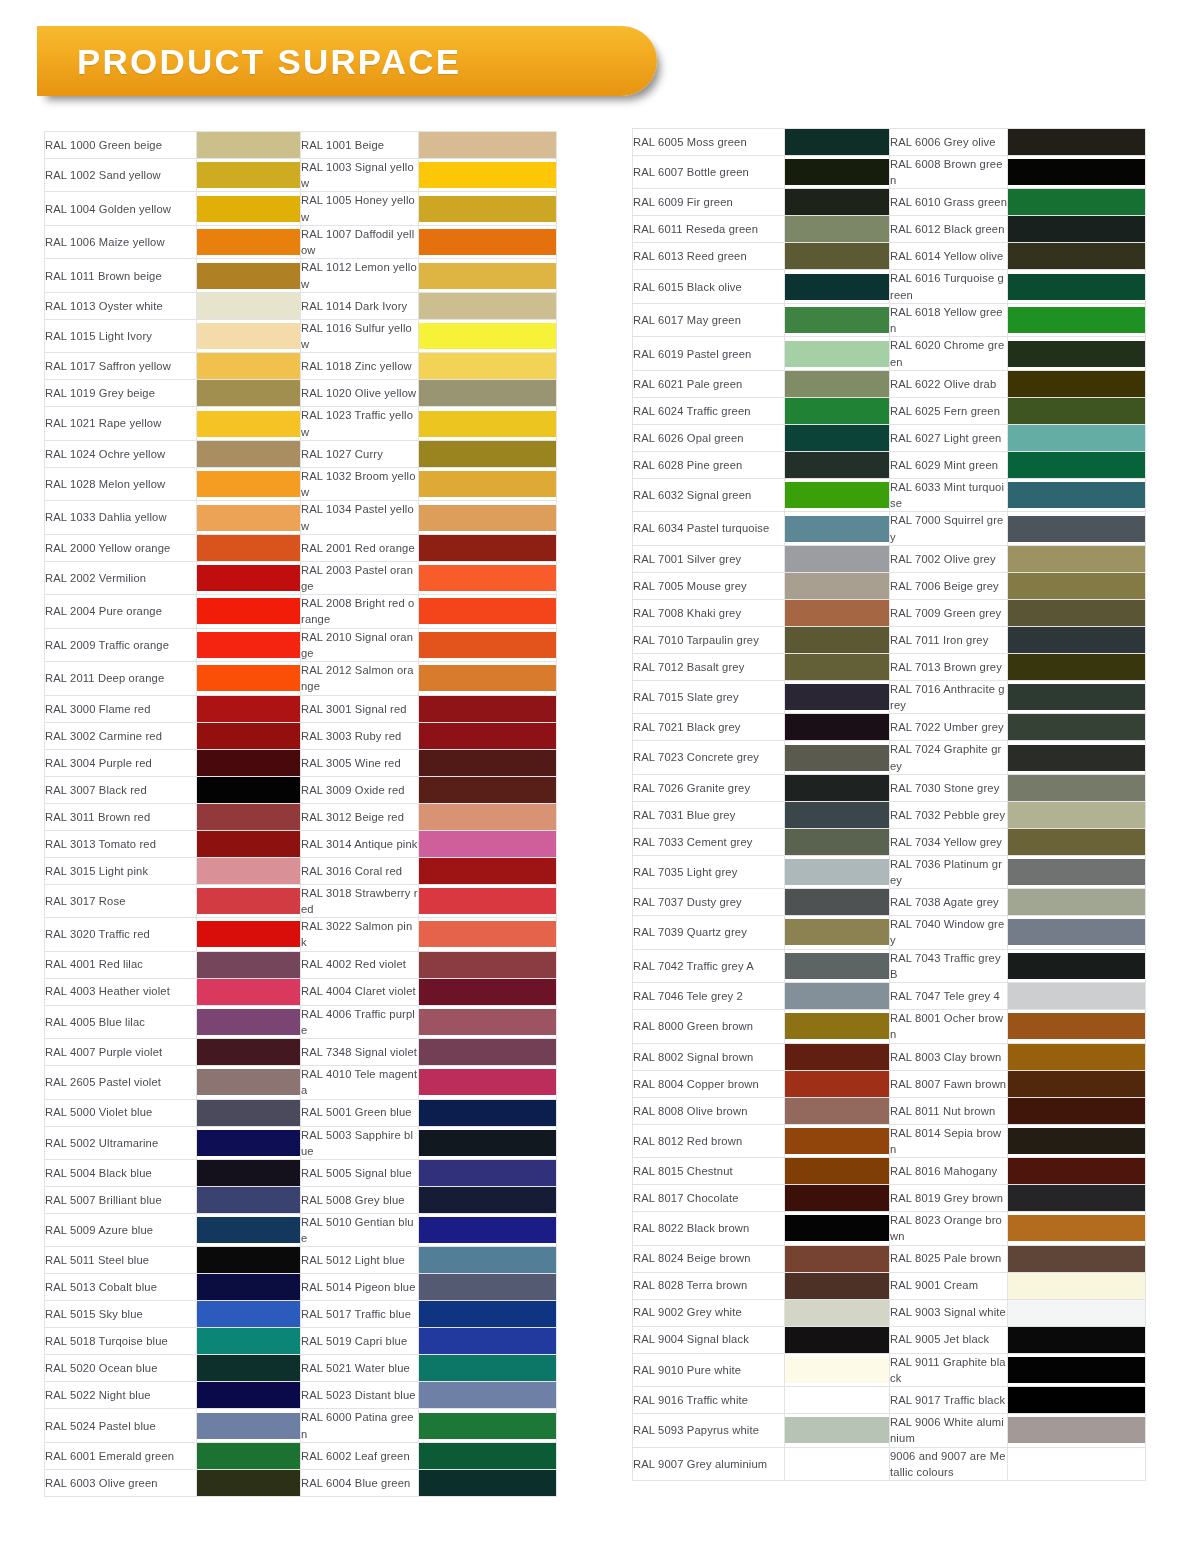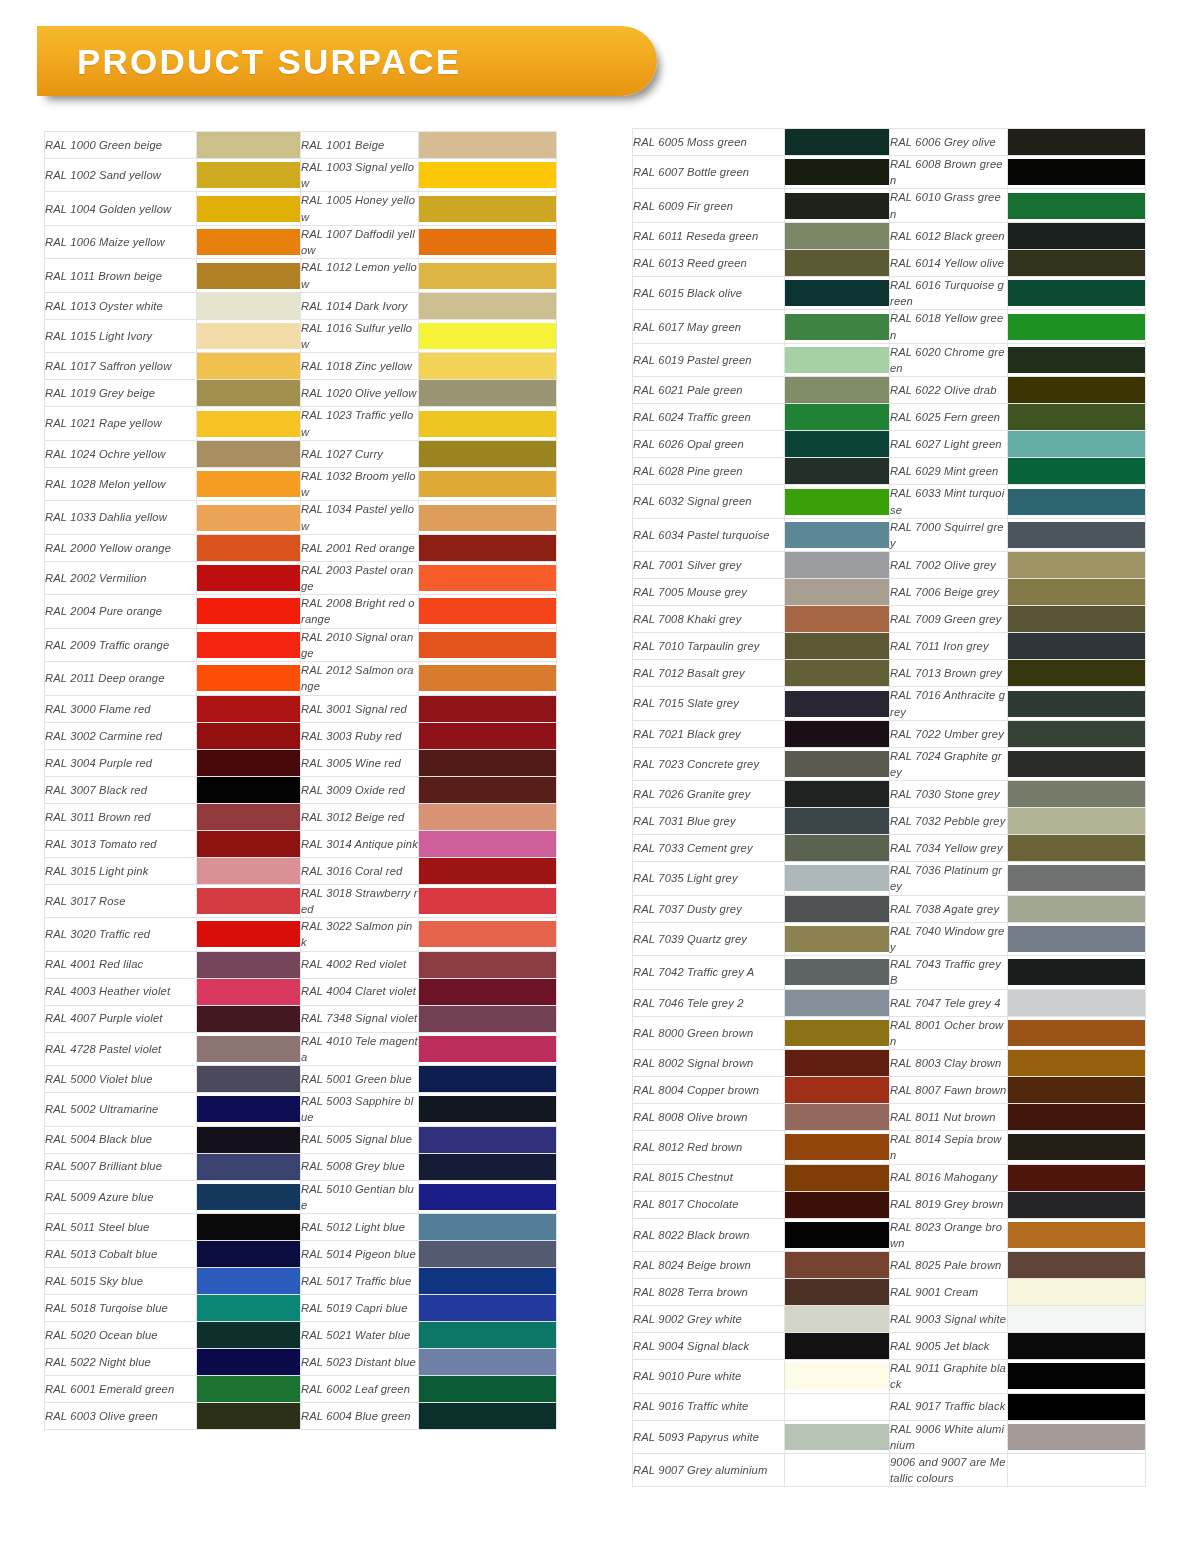--- a/index.html
+++ b/index.html
@@ -44,21 +44,20 @@
     white-space: nowrap;
     font-family: "Liberation Sans", sans-serif;
     text-shadow: 0 1px 1px rgba(120,70,0,0.25);
   }
 
   
   .chart-table {
     position: absolute;
     border-collapse: collapse;
     table-layout: fixed;
-    font-style: italic;
   }
   #table-left  { left: 44px;  top: 131px; width: 512px; }
   #table-right { left: 632px; top: 128px; width: 513px; }
 
   .chart-table td {
     border: 1px solid #e3e3e3;
     padding: 0;
     vertical-align: middle;
     background: #ffffff;
   }
@@ -394,31 +393,41 @@
         <td class="name-cell">RAL 4003 Heather violet</td>
         <td class="swatch-cell">
           <span class="swatch" style="background: rgb(217, 57, 95);"></span>
         </td>
         <td class="name-cell">RAL 4004 Claret violet</td>
         <td class="swatch-cell">
           <span class="swatch" style="background: rgb(109, 19, 40);"></span>
         </td>
       </tr>
       <tr>
+        <td class="name-cell">RAL 4005 Blue lilac</td>
+        <td class="swatch-cell">
+          <span class="swatch" style="background: rgb(122, 68, 115);"></span>
+        </td>
+        <td class="name-cell">RAL 4006 Traffic purple</td>
+        <td class="swatch-cell">
+          <span class="swatch" style="background: rgb(157, 84, 98);"></span>
+        </td>
+      </tr>
+      <tr>
         <td class="name-cell">RAL 4007 Purple violet</td>
         <td class="swatch-cell">
           <span class="swatch" style="background: rgb(68, 24, 32);"></span>
         </td>
         <td class="name-cell">RAL 7348 Signal violet</td>
         <td class="swatch-cell">
           <span class="swatch" style="background: rgb(115, 63, 85);"></span>
         </td>
       </tr>
       <tr>
-        <td class="name-cell">RAL 4728 Pastel violet</td>
+        <td class="name-cell">RAL 2605 Pastel violet</td>
         <td class="swatch-cell">
           <span class="swatch" style="background: rgb(140, 116, 114);"></span>
         </td>
         <td class="name-cell">RAL 4010 Tele magenta</td>
         <td class="swatch-cell">
           <span class="swatch" style="background: rgb(189, 45, 92);"></span>
         </td>
       </tr>
       <tr>
         <td class="name-cell">RAL 5000 Violet blue</td>
@@ -521,20 +530,30 @@
         </td>
       </tr>
       <tr>
         <td class="name-cell">RAL 5022 Night blue</td>
         <td class="swatch-cell">
           <span class="swatch" style="background: rgb(10, 10, 74);"></span>
         </td>
         <td class="name-cell">RAL 5023 Distant blue</td>
         <td class="swatch-cell">
           <span class="swatch" style="background: rgb(111, 128, 167);"></span>
+        </td>
+      </tr>
+      <tr>
+        <td class="name-cell">RAL 5024 Pastel blue</td>
+        <td class="swatch-cell">
+          <span class="swatch" style="background: rgb(109, 128, 164);"></span>
+        </td>
+        <td class="name-cell">RAL 6000 Patina green</td>
+        <td class="swatch-cell">
+          <span class="swatch" style="background: rgb(29, 119, 54);"></span>
         </td>
       </tr>
       <tr>
         <td class="name-cell">RAL 6001 Emerald green</td>
         <td class="swatch-cell">
           <span class="swatch" style="background: rgb(28, 115, 49);"></span>
         </td>
         <td class="name-cell">RAL 6002 Leaf green</td>
         <td class="swatch-cell">
           <span class="swatch" style="background: rgb(11, 92, 54);"></span>

